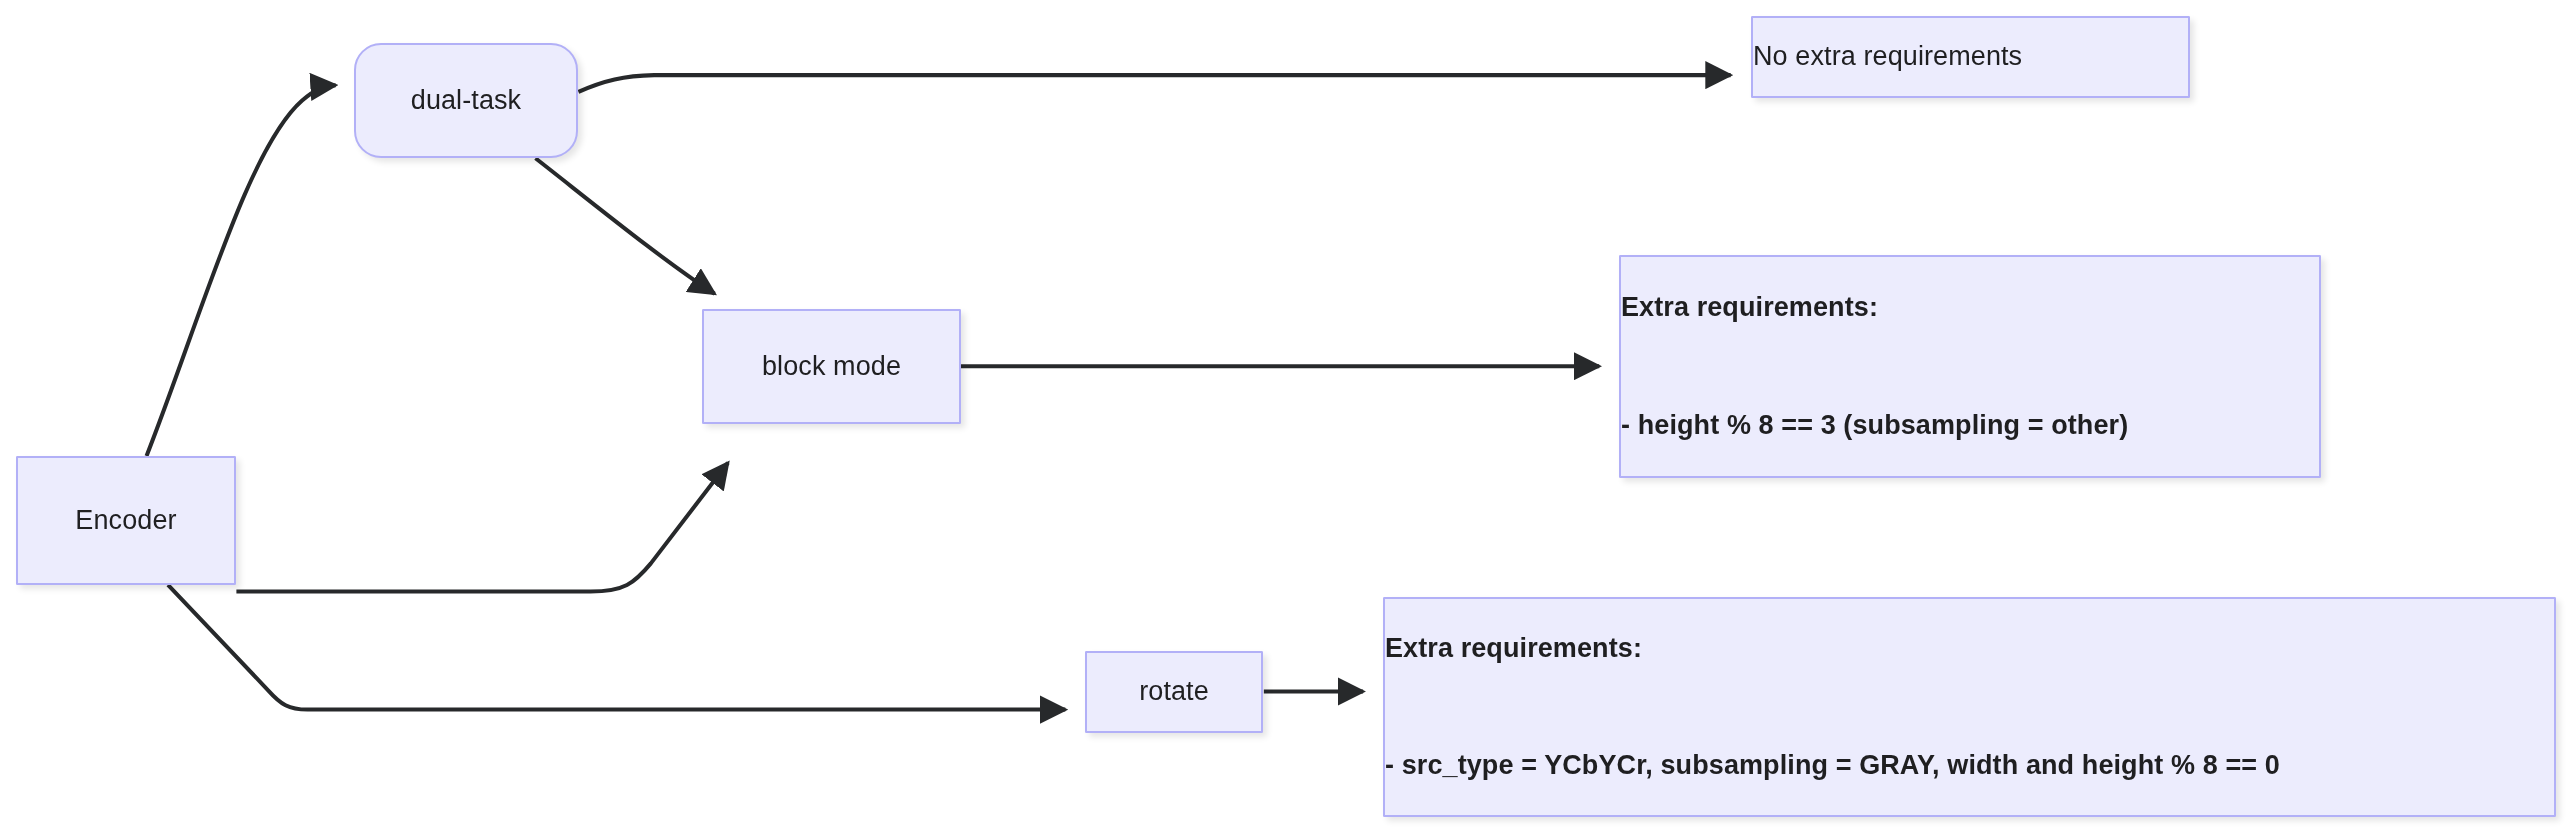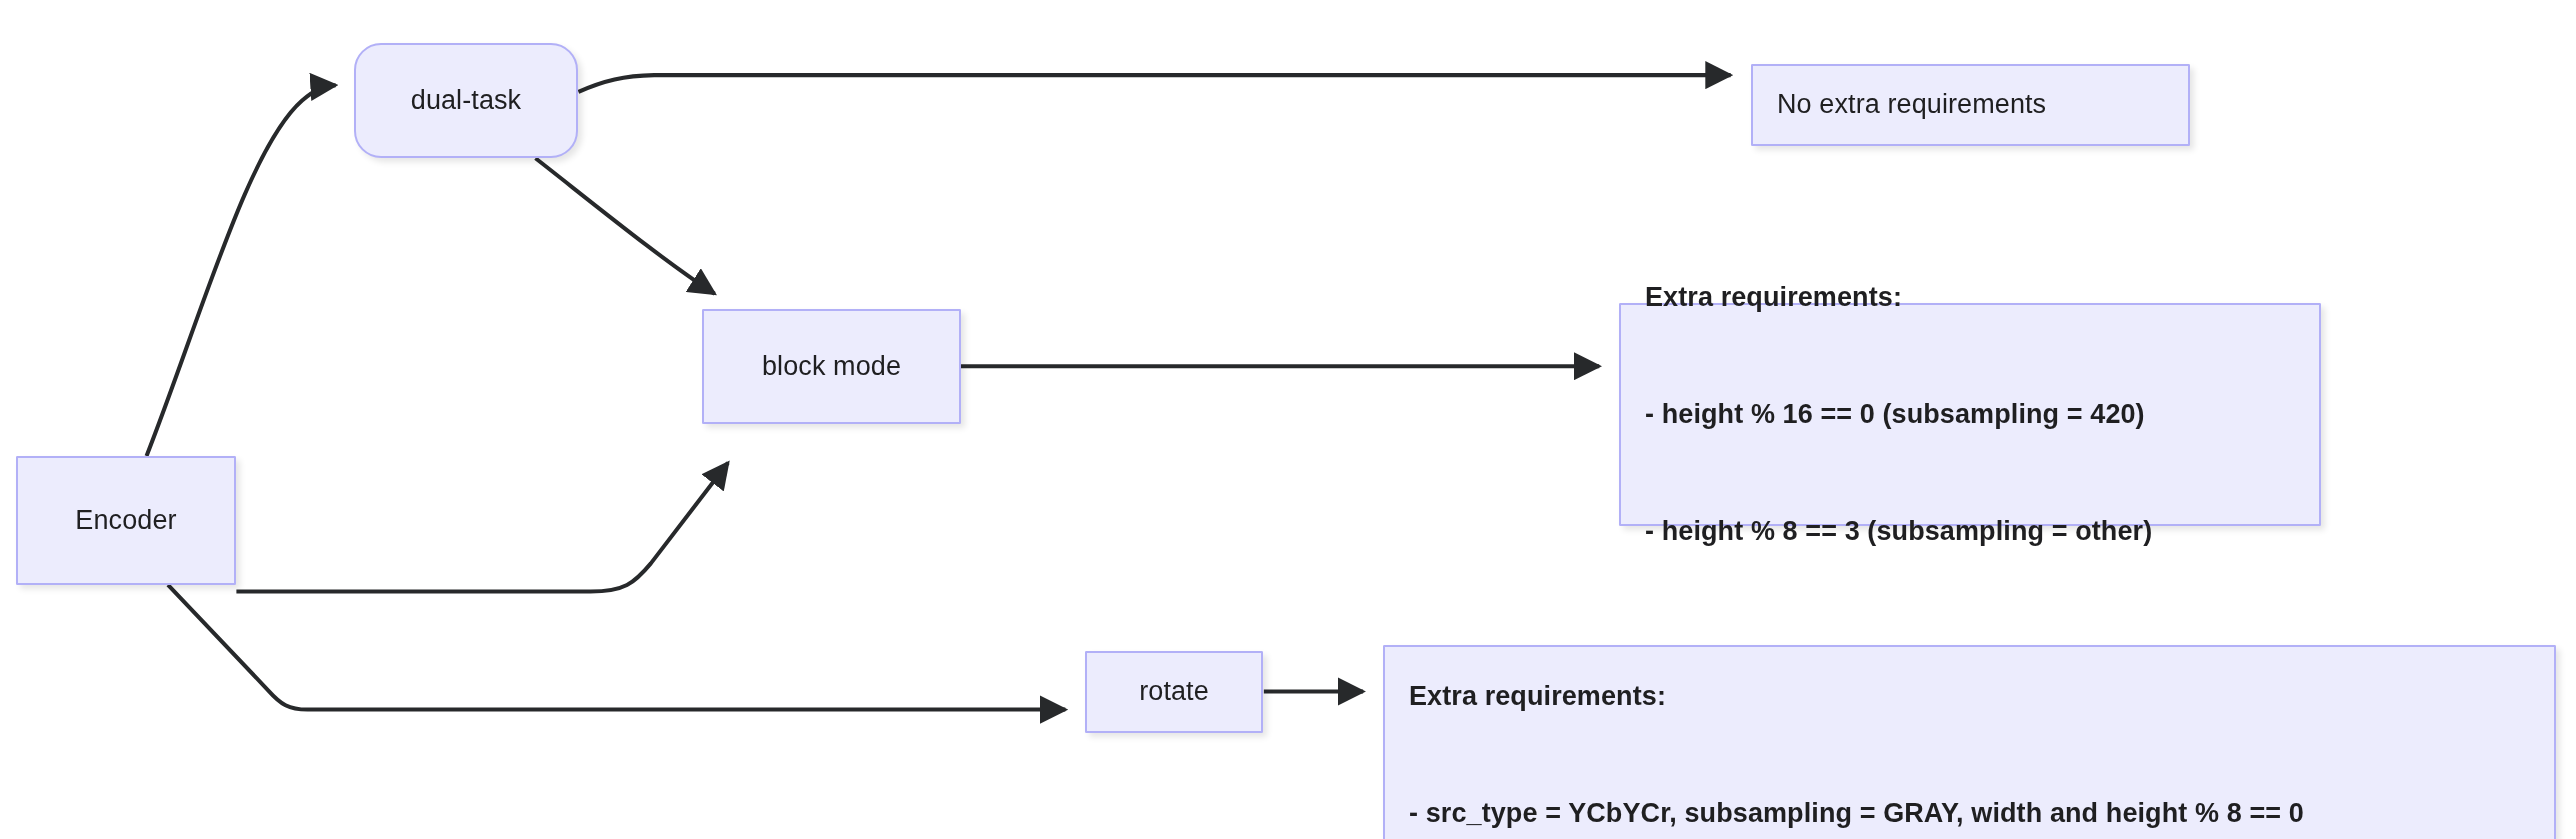--- a/index.html
+++ b/index.html
@@ -38,22 +38,20 @@
     font-size: 27px;
     line-height: 1.45;
     letter-spacing: 0.1px;
   }
   .node.center {
     justify-content: center;
     text-align: center;
   }
   .node.block-text {
     justify-content: flex-start;
-    padding-left: 24px;
-    margin-top: 48px;
   }
   .node .lines {
     white-space: pre;
     display: block;
     font-weight: bold;
   }
   .node .lines span {
     display: block;
   }
 
@@ -109,21 +107,20 @@
     <span>rotate</span>
   </div>
 
   <div id="node-noextra" class="node block-text">
     <span>No extra requirements</span>
   </div>
 
   <div id="node-extrablock" class="node block-text">
     <span class="lines">
       <span>Extra requirements:</span>
-      <span>- height % 16 == 0 (subsampling = 420)</span>
       <span>- height % 8 == 3 (subsampling = other)</span>
     </span>
   </div>
 
   <div id="node-extrarotate" class="node block-text">
     <span class="lines">
       <span>Extra requirements:</span>
       <span>- src_type = YCbYCr, subsampling = GRAY, width and height % 8 == 0</span>
     </span>
   </div>

